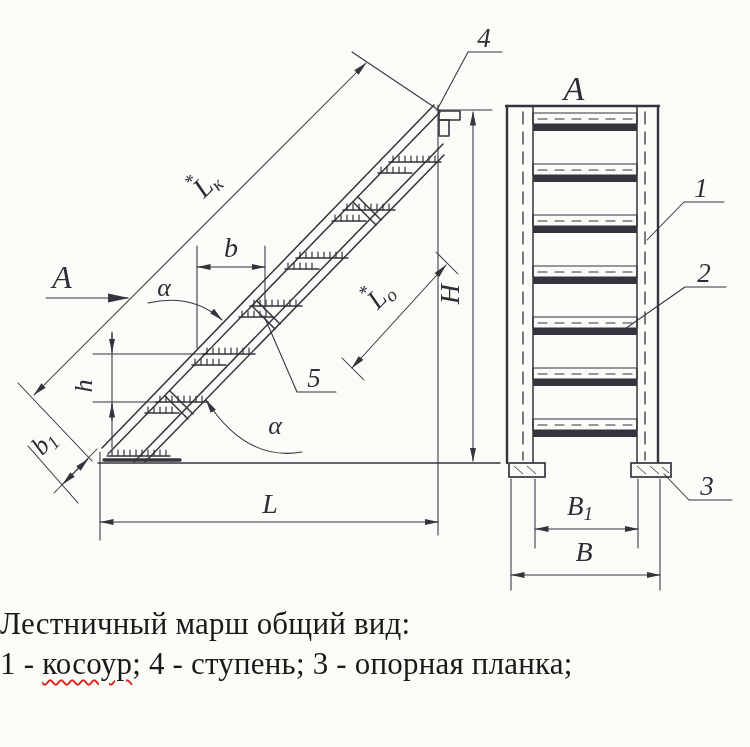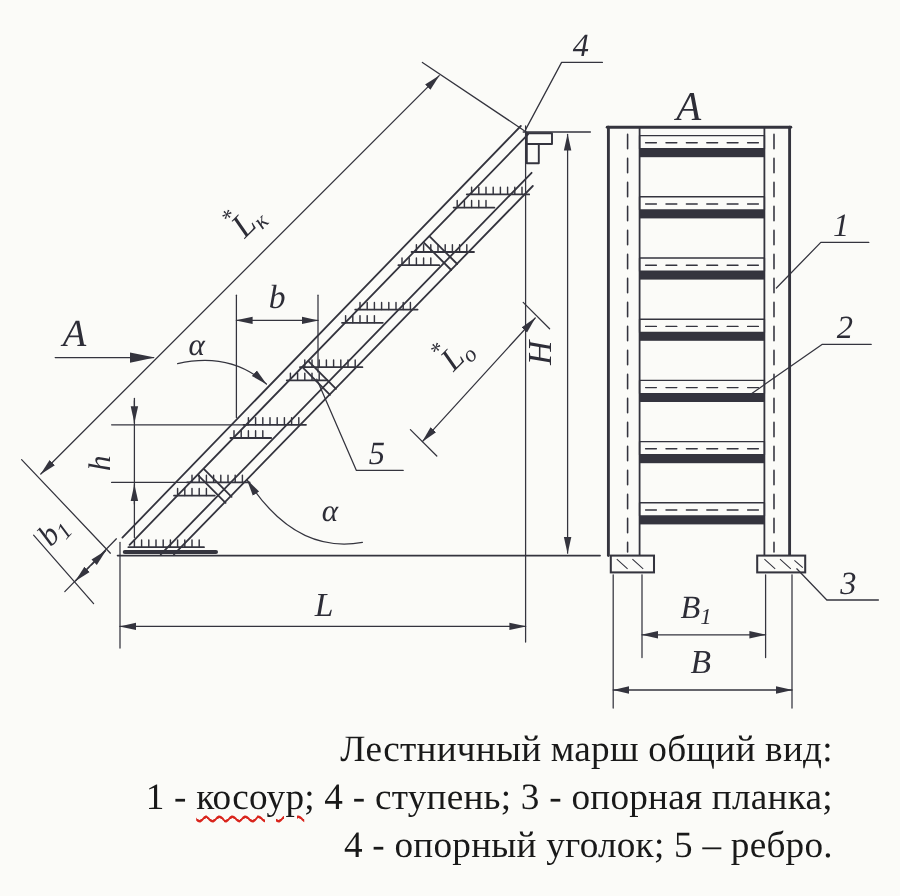--- a/index.html
+++ b/index.html
@@ -29,21 +29,21 @@
     font-style:italic;
     fill:#2d2d37;
     stroke:none;
   }
   .f34{font-size:34px;} .f32{font-size:32px;} .f28{font-size:28px;}
   .f27{font-size:27px;} .f26{font-size:26px;} .f19{font-size:19px;}
 
   
   .caption{
     position:absolute;left:0;top:604px;width:694px;
-    text-align:right;
+    text-align:left;
     font-size:31px;line-height:40px;
     color:#191919;
     letter-spacing:0.2px;
   }
   .missp{
     text-decoration-line:underline;
     text-decoration-style:wavy;
     text-decoration-color:#d9241c;
     text-decoration-thickness:2px;
     text-underline-offset:5px;
@@ -264,16 +264,15 @@
     <g>
       <path class="ln dim" d="M664,474 L689,500 H732"></path>
       <text class="lbl f27" x="707" y="495" text-anchor="middle">3</text>
     </g>
   </g>
 </svg>
 
 <div class="caption">
   <div>Лестничный марш общий вид:</div>
   <div><span>1 - </span><span class="missp">косоур</span><span>; 4 - ступень; 3 - опорная планка;</span></div>
-  <div>4 - опорный уголок; 5 – ребро.</div>
 </div>
 
 </div>
 
 </body></html>

